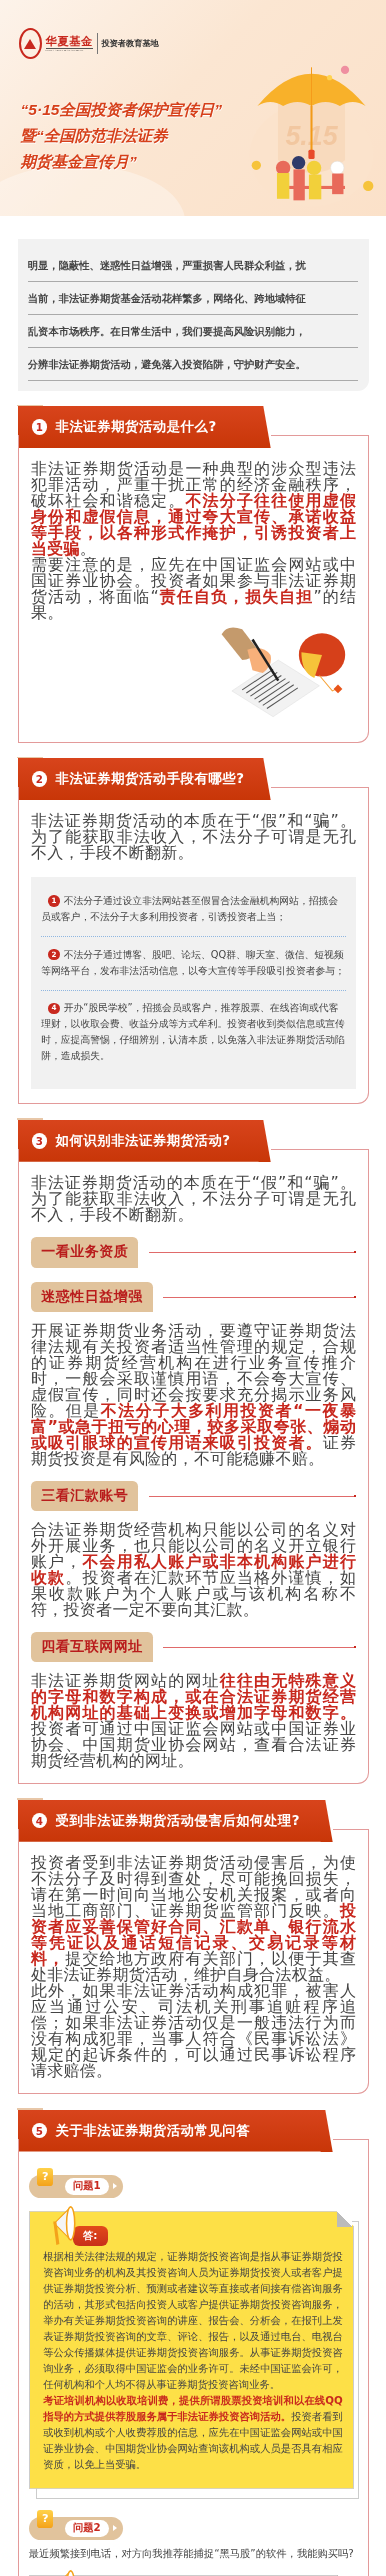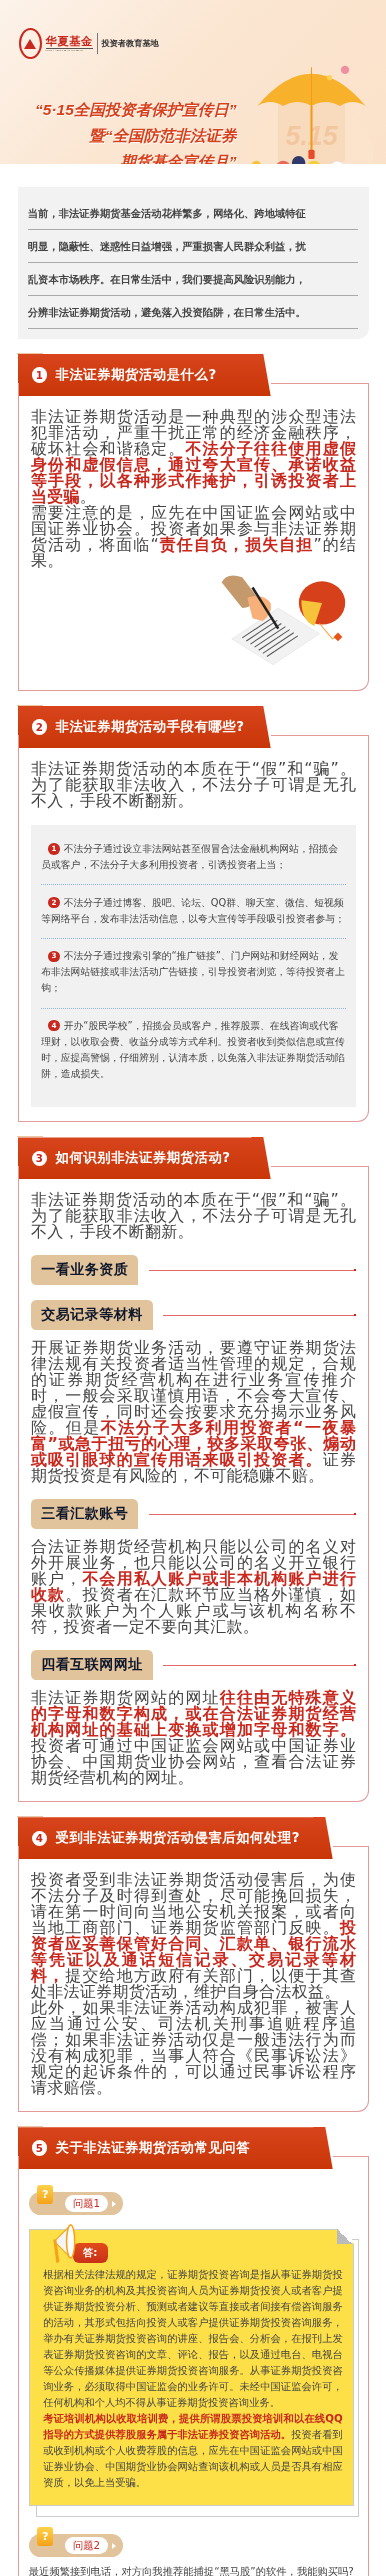--- a/index.html
+++ b/index.html
@@ -1,53 +1,53 @@
 <!DOCTYPE html>
 <html style="font-size:8.2px"><head>
 <meta charset="utf-8">
 <style>
 *{box-sizing:border-box;margin:0;padding:0}
 body{width:386px;background:#fff;font-family:"DejaVu Sans","Liberation Sans",sans-serif;color:#333}
-.hero{position:relative;height:164px;background:linear-gradient(135deg,#fdf3ea 0%,#fbe6d2 45%,#fbe1c9 100%);overflow:hidden}
+.hero{position:relative;height:216px;background:linear-gradient(135deg,#fdf3ea 0%,#fbe6d2 45%,#fbe1c9 100%);overflow:hidden}
 .hero .blob{position:absolute;left:-31px;top:165px;width:216px;height:113px;border-radius:50%;background:rgba(255,255,255,0.35)}
 .logo{position:absolute;left:18.5px;top:28px;display:flex;align-items:center}
 .logo-mark{width:23px;height:31px;border-radius:50%;border:2.1px solid #c8281e;position:relative;display:flex;align-items:center;justify-content:center}
 .logo-mark .tri{width:0;height:0;border-left:6.2px solid transparent;border-right:6.2px solid transparent;border-bottom:10.3px solid #c8281e}
 .logo-name{margin-left:4.1px;display:flex;flex-direction:column}
 .logo-cn{font-family:"Liberation Sans",sans-serif;font-weight:bold;font-size:11.3px;color:#c8281e;letter-spacing:0.5px;line-height:12.4px}
 .logo-en{font-family:"Liberation Serif",serif;font-size:2.6px;color:#222;border-top:0.5px solid #555;margin-top:1px;padding-top:0.5px;letter-spacing:0.1px}
 .logo-div{width:0.5px;height:20.6px;background:#777;margin:0 4.1px}
 .logo-sub{font-size:8.2px;color:#333;font-weight:bold}
-.hero-title{position:absolute;left:20.6px;top:97px;width:216px;text-align:right;font-family:"Liberation Sans",sans-serif;font-weight:bold;font-style:italic;color:#d6401a;font-size:15.5px;line-height:26px;text-shadow:0.5px 0.5px 0 #fff,0 0 1px #fff}
+.hero-title{position:absolute;left:20.6px;top:97px;width:216px;text-align:left;font-family:"Liberation Sans",sans-serif;font-weight:bold;font-style:italic;color:#d6401a;font-size:15.5px;line-height:26px;text-shadow:0.5px 0.5px 0 #fff,0 0 1px #fff}
 .umbrella{position:absolute;left:247px;top:57px;width:129px;height:165px}
 .intro{margin:23px 17.5px 0 17.5px;background:#f2f2f2;border-radius:0 0 11.3px 0;padding:10.3px 10.3px 9.3px 10.3px}
 .intro-lines{font-size:10.3px;line-height:33px;color:#444;font-weight:bold}
 .intro-lines div{border-bottom:0.5px solid #aaa;height:33px;display:flex;align-items:center;white-space:nowrap;overflow:hidden}
 .section{position:relative;margin:15.5px 17.5px 0 17.5px}
 .sec-head{position:relative;height:42px;display:flex;align-items:center;padding-left:14.4px;background:#d0401a;background:linear-gradient(180deg,#d8441c,#c83608);color:#fff;font-weight:bold;font-size:13.4px;letter-spacing:0.5px;clip-path:polygon(0 0,100% 0,100% 100%,0 100%)}
 .sec-head .num{width:15.5px;height:15.5px;border-radius:50%;background:#fff;color:#c8281e;font-size:10.3px;display:flex;align-items:center;justify-content:center;margin-right:8.2px}
 .sec-head-wrap{position:relative;width:fit-content}
 .sec-head-wrap::after{content:"";position:absolute;right:-6.2px;top:0;width:12.4px;height:42px;background:linear-gradient(180deg,#d8441c,#c83608);transform:skewX(10deg)}
 .sec-head-wrap::before{content:"";position:absolute;left:-1px;top:-1.5px;width:26px;height:1.5px;background:#e8c7a8}
 .sec-body{border:0.5px solid #e39a9a;border-top:none;border-radius:0 0 11.3px 0;margin-top:0;padding:12.4px 11.3px 14.4px 12.4px;position:relative}
 .sec-frame-top{position:absolute;right:0;top:12.4px;height:0.5px;background:#e39a9a}
 .txt{font-size:16px;line-height:16px;color:#444;letter-spacing:0.3px;text-align:justify}
 .red{color:#c8281e;font-weight:bold}
 .illus{height:103px;position:relative;margin-top:3.1px}
 .gray-box{background:#f1f1f1;margin:15.5px 0 0 0;padding:7.2px 10.3px 13.4px 10.3px}
 .method{font-size:9.8px;line-height:16px;color:#444;padding:9.3px 0 11.3px 0;border-bottom:1px dotted #8fb6e0}
 .method:last-child{border-bottom:none}
 .mnum{display:inline-flex;width:11.3px;height:11.3px;border-radius:50%;background:#c8281e;color:#fff;font-size:7.2px;font-weight:bold;align-items:center;justify-content:center;margin:0 4.1px 0 7.2px;vertical-align:1px}
 .sub-tag-row{display:flex;align-items:center;margin:14.4px 0 10.3px 0}
-.sub-tag{background:#e1c39c;color:#0f172a;font-size:14px;font-weight:bold;padding:6.2px 10.3px;border-radius:5.2px 5.2px 0 5.2px;letter-spacing:0.5px}
+.sub-tag{background:#e1c39c;color:#b91c1c;font-size:14px;font-weight:bold;padding:6.2px 10.3px;border-radius:5.2px 5.2px 0 5.2px;letter-spacing:0.5px}
 .sub-line{flex:1;height:0.5px;background:#e06a6a;margin-left:10.3px;position:relative}
 .sub-line::after{content:"";position:absolute;right:0;top:-1px;width:2.1px;height:2.1px;background:#c8281e}
 .q-tag{display:inline-flex;align-items:center;background:#e1c39c;border-radius:15.5px;height:23px;padding:0 6.2px 0 36px;position:relative;margin-top:5.2px}
 .q-bubble{position:absolute;left:8.2px;top:-7.2px;width:16.5px;height:18.5px;background:linear-gradient(180deg,#ffd24a,#f4a21a);border-radius:3.1px;color:#fff;font-weight:bold;font-size:11.3px;display:flex;align-items:center;justify-content:center}
-.q-label{background:#fff;color:#c8281e;font-weight:normal;font-size:10.3px;padding:1.5px 8.2px;border-radius:10.3px}
+.q-label{background:#fff;color:#c8281e;font-weight:bold;font-size:10.3px;padding:1.5px 8.2px;border-radius:10.3px}
 .q-arrow{width:0;height:0;border-top:3.6px solid transparent;border-bottom:3.6px solid transparent;border-left:4.6px solid #fff;margin-left:4.1px}
 .q-text{font-size:10.3px;line-height:16.5px;color:#444;margin-top:5.2px}
 .answer-wrap{position:relative;margin-top:13.4px;margin-right:2.1px}
 .answer-back{position:absolute;left:7.7px;right:-5.2px;top:10.3px;bottom:-10.3px;border:0.5px solid #ccc;background:#fff}
 .answer{position:relative;background:#fde047;border:0.5px solid #ccc;padding:36px 10.3px 15.5px 13.4px;clip-path:polygon(0 0,calc(100% - 15.5px) 0,100% 15.5px,100% 100%,0 100%)}
 .answer-fold{position:absolute;right:2.1px;top:0;width:15.5px;height:15.5px;background:linear-gradient(225deg,#fff 50%,#bbb 50%)}
 .ans-tag{position:absolute;left:23px;top:-7.7px;display:flex;align-items:center}
 .megaphone{width:24px;height:26px;position:relative}
 .ans-label{background:linear-gradient(180deg,#e24a1a,#c8301a);color:#fff;font-weight:bold;font-size:10.3px;padding:3.1px 10.3px;border-radius:6.2px;margin-left:-3.1px;margin-top:18.5px}
 .a-text{font-size:10.3px;line-height:16px;color:#444;text-align:justify}
@@ -92,24 +92,24 @@
     <rect x="90" y="218" width="22" height="60" fill="#e86a5a"></rect>
     <rect x="120" y="228" width="24" height="48" fill="#f2d03a"></rect>
     <rect x="165" y="226" width="22" height="40" fill="#e86a5a"></rect>
     <circle cx="18" cy="210" r="9" fill="#f6c33a"></circle>
     <circle cx="235" cy="250" r="10" fill="#f6c33a"></circle>
   </svg>
 </div>
 
 <div class="intro">
   <div class="intro-lines">
+    <div>明显，隐蔽性、迷惑性日益增强，严重损害人民群众利益，扰</div>
     <div>当前，非法证券期货基金活动花样繁多，网络化、跨地域特征</div>
-    <div>明显，隐蔽性、迷惑性日益增强，严重损害人民群众利益，扰</div>
     <div>乱资本市场秩序。在日常生活中，我们要提高风险识别能力，</div>
-    <div>分辨非法证券期货活动，避免落入投资陷阱，在日常生活中。</div>
+    <div>分辨非法证券期货活动，避免落入投资陷阱，守护财产安全。</div>
   </div>
 </div>
 
 <div class="section">
   <div class="sec-head-wrap" style="width:244px">
     <div class="sec-head">
       <span class="num">1</span>
       <span>非法证券期货活动是什么?</span>
     </div>
   </div>
@@ -147,21 +147,20 @@
       <span class="num">2</span>
       <span>非法证券期货活动手段有哪些?</span>
     </div>
   </div>
   <div class="sec-body" style="margin-top:-13px;padding-top:26px">
     <div class="sec-frame-top" style="left:252px;top:0"></div>
     <p class="txt">非法证券期货活动的本质在于“假”和“骗”。为了能获取非法收入，不法分子可谓是无孔不入，手段不断翻新。</p>
     <div class="gray-box">
       <div class="method"><span class="mnum">1</span><span>不法分子通过设立非法网站甚至假冒合法金融机构网站，招揽会员或客户，不法分子大多利用投资者，引诱投资者上当；</span></div>
       <div class="method"><span class="mnum">2</span><span>不法分子通过博客、股吧、论坛、QQ群、聊天室、微信、短视频等网络平台，发布非法活动信息，以夸大宣传等手段吸引投资者参与；</span></div>
-      <div class="method"><span class="mnum">3</span><span>不法分子通过搜索引擎的“推广链接”、门户网站和财经网站，发布非法网站链接或非法活动广告链接，引导投资者浏览，等待投资者上钩；</span></div>
       <div class="method"><span class="mnum">4</span><span>开办“股民学校”，招揽会员或客户，推荐股票、在线咨询或代客理财，以收取会费、收益分成等方式牟利。投资者收到类似信息或宣传时，应提高警惕，仔细辨别，认清本质，以免落入非法证券期货活动陷阱，造成损失。</span></div>
     </div>
   </div>
 </div>
 
 <div class="section">
   <div class="sec-head-wrap" style="width:244px">
     <div class="sec-head">
       <span class="num">3</span>
       <span>如何识别非法证券期货活动?</span>
@@ -170,21 +169,21 @@
   <div class="sec-body" style="margin-top:-13px;padding-top:26px">
     <div class="sec-frame-top" style="left:252px;top:0"></div>
     <p class="txt">非法证券期货活动的本质在于“假”和“骗”。为了能获取非法收入，不法分子可谓是无孔不入，手段不断翻新。</p>
 
     <div class="sub-tag-row">
         <span class="sub-tag">一看业务资质</span>
         <span class="sub-line"></span>
       </div>
 
     <div class="sub-tag-row">
-        <span class="sub-tag">交易记录等材料</span>
+        <span class="sub-tag">迷惑性日益增强</span>
         <span class="sub-line"></span>
       </div>
     <p class="txt"><span>开展证券期货业务活动，要遵守证券期货法律法规有关投资者适当性管理的规定，合规的证券期货经营机构在进行业务宣传推介时，一般会采取谨慎用语，不会夸大宣传、虚假宣传，同时还会按要求充分揭示业务风险。但是</span><span class="red">不法分子大多利用投资者“一夜暴富”或急于扭亏的心理，较多采取夸张、煽动或吸引眼球的宣传用语来吸引投资者。</span><span>证券期货投资是有风险的，不可能稳赚不赔。</span></p>
 
     <div class="sub-tag-row">
         <span class="sub-tag">三看汇款账号</span>
         <span class="sub-line"></span>
       </div>
     <p class="txt"><span>合法证券期货经营机构只能以公司的名义对外开展业务，也只能以公司的名义开立银行账户，</span><span class="red">不会用私人账户或非本机构账户进行收款</span><span>。投资者在汇款环节应当格外谨慎，如果收款账户为个人账户或与该机构名称不符，投资者一定不要向其汇款。</span></p>
 

